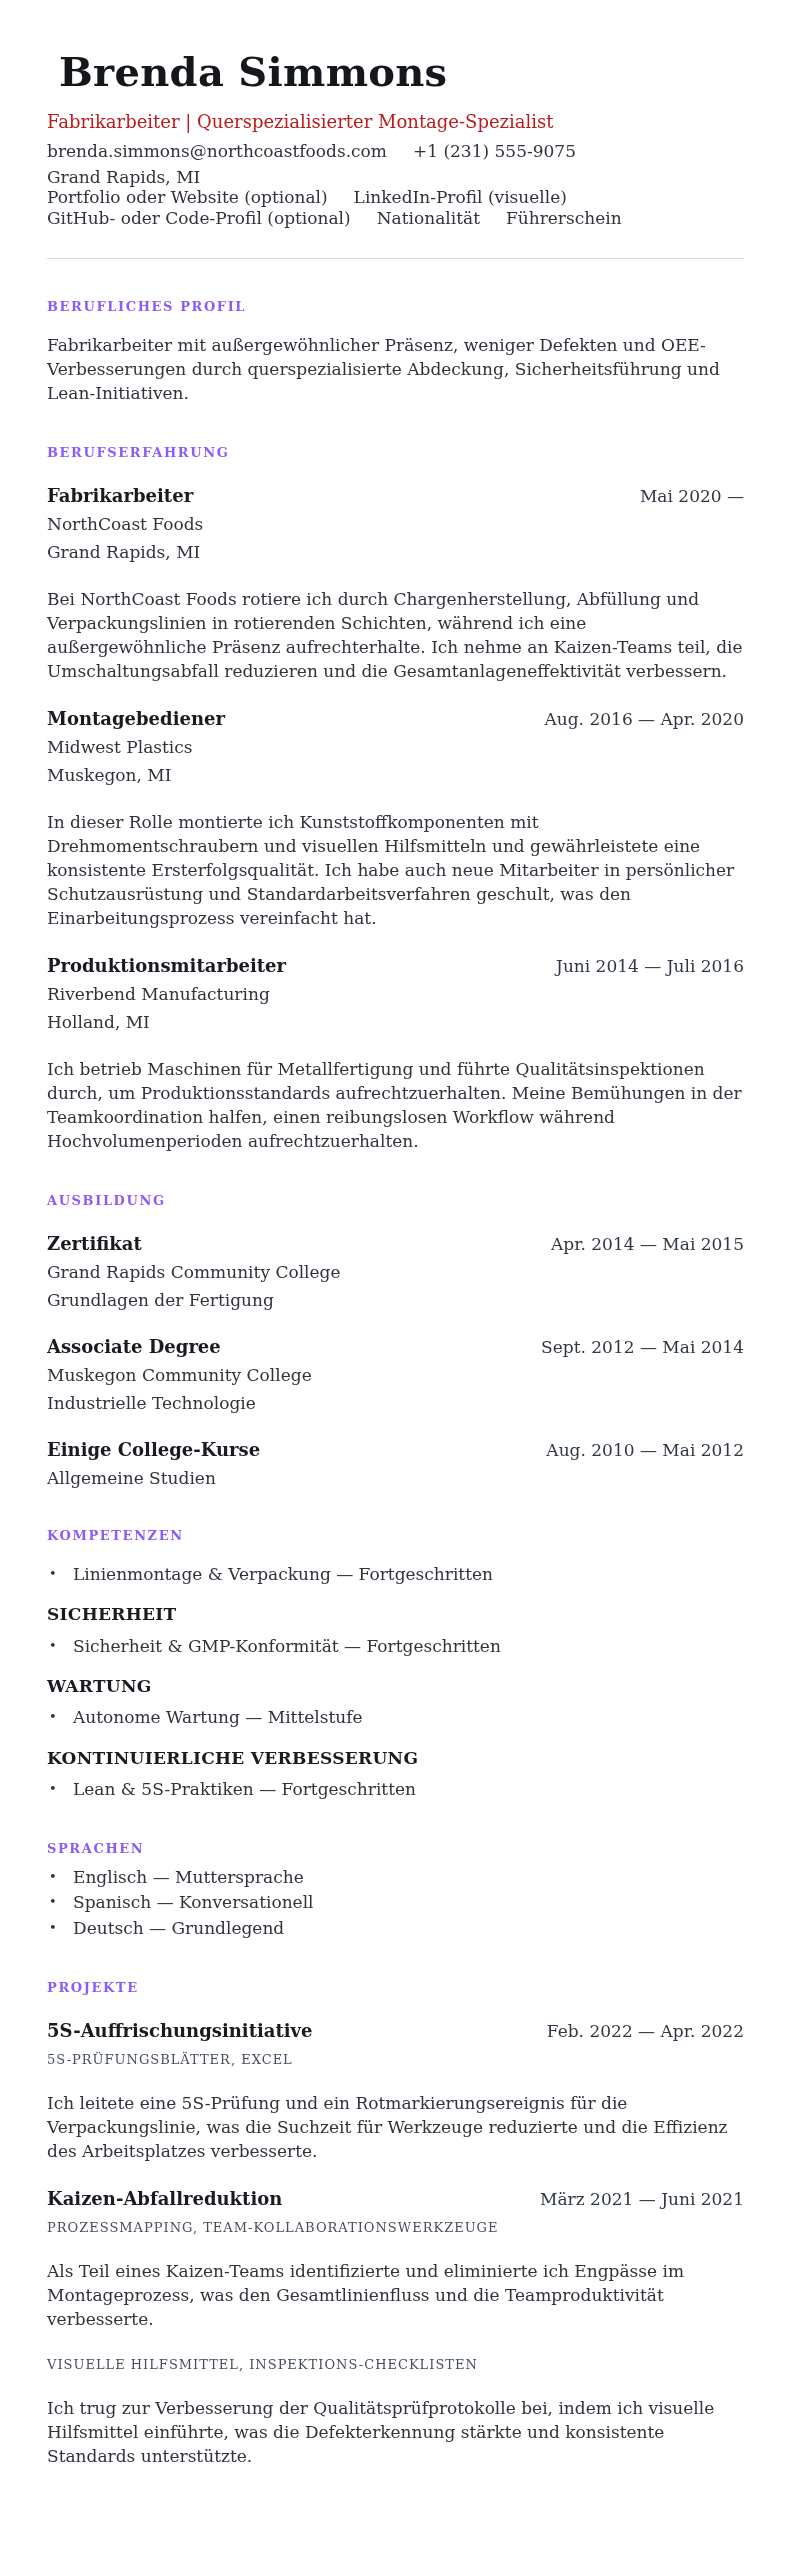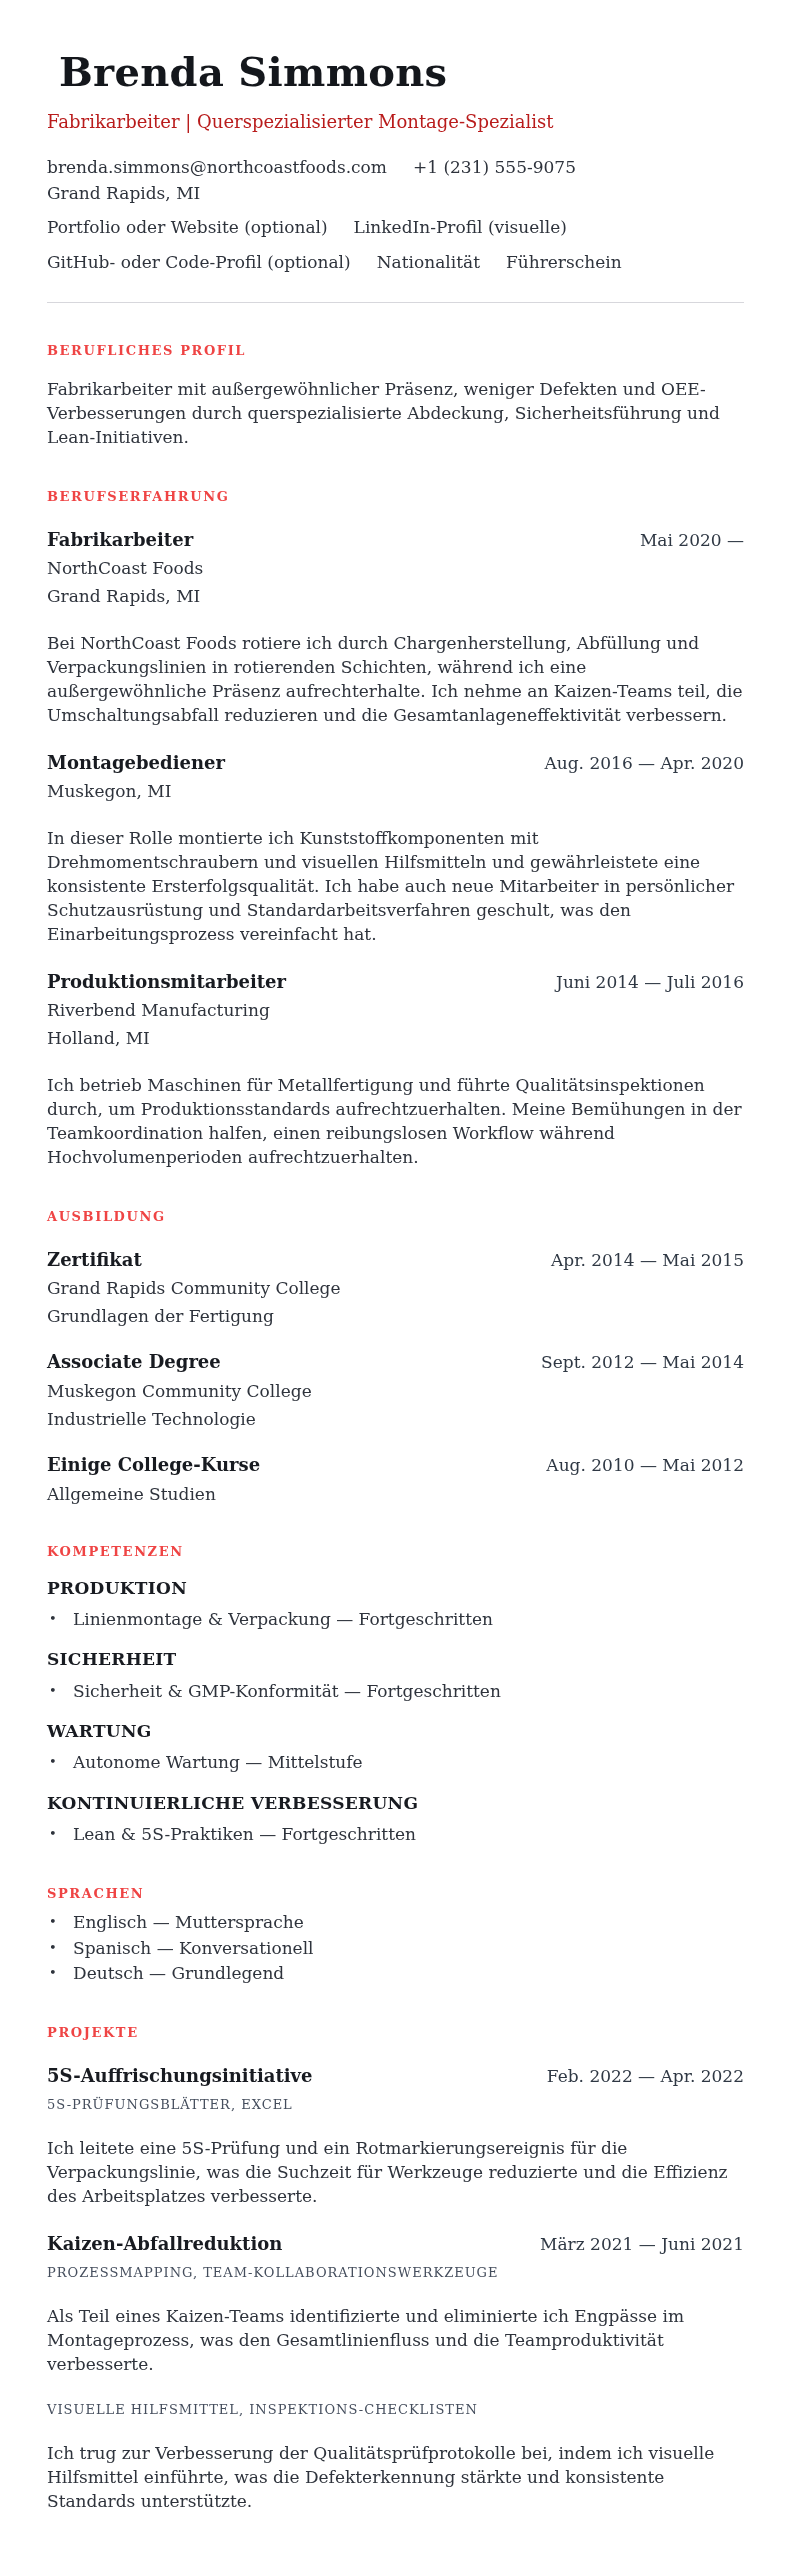--- a/index.html
+++ b/index.html
@@ -16,31 +16,31 @@
   
   .name {
     margin: 12px;
     font-size: 40px;
     line-height: 1.12;
     font-weight: 700;
     color: #14171c;
     letter-spacing: 0.3px;
   }
   .subtitle { margin: 16px 0 0 0; font-size: 18px; line-height: 1.2; color: #b91c1c; }
-  .contact { margin-top: 25px; display: flex; flex-direction: column; gap: 14px; }
+  .contact { margin-top: 9px; display: flex; flex-direction: column; gap: 0; }
   .contact-row { display: flex; flex-wrap: wrap; column-gap: 26px; row-gap: 5.3px; font-size: 17px; line-height: 1.2; color: #2e333c; }
   .divider { margin: 30px 0 0 0; border: none; border-top: 1.3px solid #d7d7dc; height: 0; }
   
   .section { margin-top: 40px; }
   .section-heading {
     margin: 0;
     font-size: 13px;
     font-weight: 700;
     letter-spacing: 1.6px;
-    color: #ef4444;
+    color: #8b5cf6;
   }
   .profile-text { margin: 18.5px 0 0 0; font-size: 17px; line-height: 24px; }
   
   .entry { margin-top: 26px; }
   .entry-header { display: flex; justify-content: space-between; align-items: baseline; gap: 16px; text-align: center; }
   .entry-title { margin: 0; font-size: 18px; line-height: 1.15; font-weight: 700; color: #181b21; }
   .entry-date { font-size: 17px; color: #2f3844; white-space: nowrap; }
   .entry-line { margin: 8.6px 0 0 0; font-size: 17px; line-height: 1.15; }
   .entry-desc { margin: 24px 0 0 0; font-size: 17px; line-height: 24px; }
   .tags-line { margin: 10.5px 0 0 0; font-size: 13px; letter-spacing: 1px; color: #454e5d; }
@@ -98,20 +98,21 @@
       <p class="entry-line">NorthCoast Foods</p>
       <p class="entry-line">Grand Rapids, MI</p>
       <p class="entry-desc">Bei NorthCoast Foods rotiere ich durch Chargenherstellung, Abfüllung und Verpackungslinien in rotierenden Schichten, während ich eine außergewöhnliche Präsenz aufrechterhalte. Ich nehme an Kaizen-Teams teil, die Umschaltungsabfall reduzieren und die Gesamtanlageneffektivität verbessern.</p>
     </article>
 
     <article class="entry">
       <div class="entry-header">
         <h3 class="entry-title">Montagebediener</h3>
         <span class="entry-date">Aug. 2016 — Apr. 2020</span>
       </div>
+      <p class="entry-line">Midwest Plastics</p>
       <p class="entry-line">Muskegon, MI</p>
       <p class="entry-desc">In dieser Rolle montierte ich Kunststoffkomponenten mit Drehmomentschraubern und visuellen Hilfsmitteln und gewährleistete eine konsistente Ersterfolgsqualität. Ich habe auch neue Mitarbeiter in persönlicher Schutzausrüstung und Standardarbeitsverfahren geschult, was den Einarbeitungsprozess vereinfacht hat.</p>
     </article>
 
     <article class="entry">
       <div class="entry-header">
         <h3 class="entry-title">Produktionsmitarbeiter</h3>
         <span class="entry-date">Juni 2014 — Juli 2016</span>
       </div>
       <p class="entry-line">Riverbend Manufacturing</p>
@@ -147,21 +148,20 @@
         <span class="entry-date">Aug. 2010 — Mai 2012</span>
       </div>
       <p class="entry-line">Allgemeine Studien</p>
     </article>
   </section>
 
   <section class="section">
     <h2 class="section-heading">KOMPETENZEN</h2>
 
     <div class="skill-group">
-      <h3 class="skill-title">PRODUKTION</h3>
       <div class="blist">
         <div class="bullet">
           <span class="dot">•</span>
           <span class="btext">Linienmontage &amp; Verpackung — Fortgeschritten</span>
         </div>
       </div>
     </div>
 
     <div class="skill-group">
       <h3 class="skill-title">SICHERHEIT</h3>

